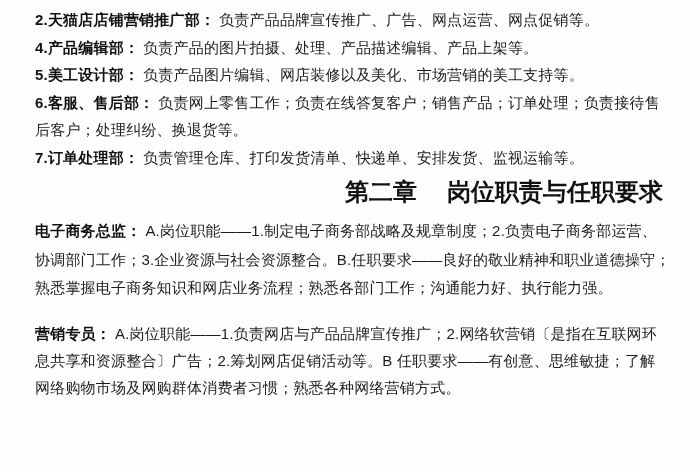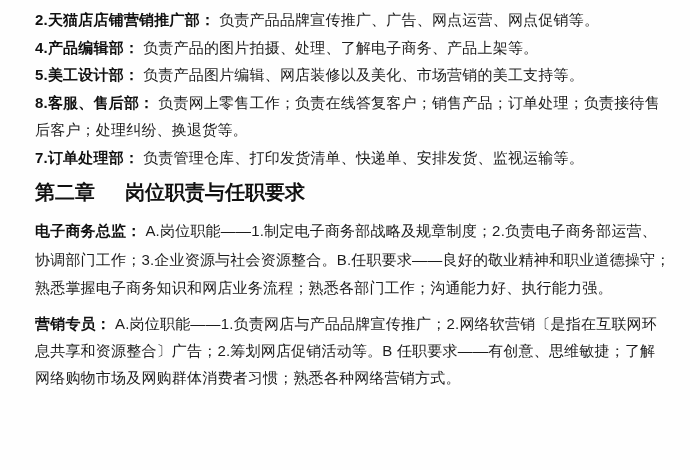--- a/index.html
+++ b/index.html
@@ -30,50 +30,50 @@
     color: #1c1c1c;
   }
   .para { margin: 0; }
   .bold {
     font-weight: bold;
     color: #111111;
     margin-right: 4px;
   }
   .heading {
     margin: 7px 35px 11px 0;
-    text-align: left;
-    font-size: 20px;
+    text-align: right;
+    font-size: 24px;
     font-weight: bold;
     color: #111111;
     line-height: 28px;
     height: 28px;
     white-space: nowrap;
   }
   .heading .chapter-title-text { margin-left: 30px; }
   #role-list .line { line-height: 28.5px; height: 28.5px; }
-  #role-list .para + .para { margin-top: 7px; }
+  #role-list .para + .para { margin-top: 17px; }
   #role-list .para + .para .line { line-height: 27px; height: 27px; }
 </style>
 </head>
 <body>
 
 <div class="page">
 
   <div id="dept-list">
       <div class="para">
         <div class="line"><span class="bold">2.天猫店店铺营销推广部：</span><span>负责产品品牌宣传推广、广告、网点运营、网点促销等。</span></div>
       </div>
       <div class="para">
-        <div class="line"><span class="bold">4.产品编辑部：</span><span>负责产品的图片拍摄、处理、了解电子商务、产品上架等。</span></div>
+        <div class="line"><span class="bold">4.产品编辑部：</span><span>负责产品的图片拍摄、处理、产品描述编辑、产品上架等。</span></div>
       </div>
       <div class="para">
         <div class="line"><span class="bold">5.美工设计部：</span><span>负责产品图片编辑、网店装修以及美化、市场营销的美工支持等。</span></div>
       </div>
       <div class="para">
-        <div class="line"><span class="bold">8.客服、售后部：</span><span>负责网上零售工作；负责在线答复客户；销售产品；订单处理；负责接待售</span></div>
+        <div class="line"><span class="bold">6.客服、售后部：</span><span>负责网上零售工作；负责在线答复客户；销售产品；订单处理；负责接待售</span></div>
         <div class="line"><span>后客户；处理纠纷、换退货等。</span></div>
       </div>
       <div class="para">
         <div class="line"><span class="bold">7.订单处理部：</span><span>负责管理仓库、打印发货清单、快递单、安排发货、监视运输等。</span></div>
       </div>
     </div>
 
   <div class="heading">
     <span>第二章</span><span class="chapter-title-text">岗位职责与任职要求</span>
   </div>

